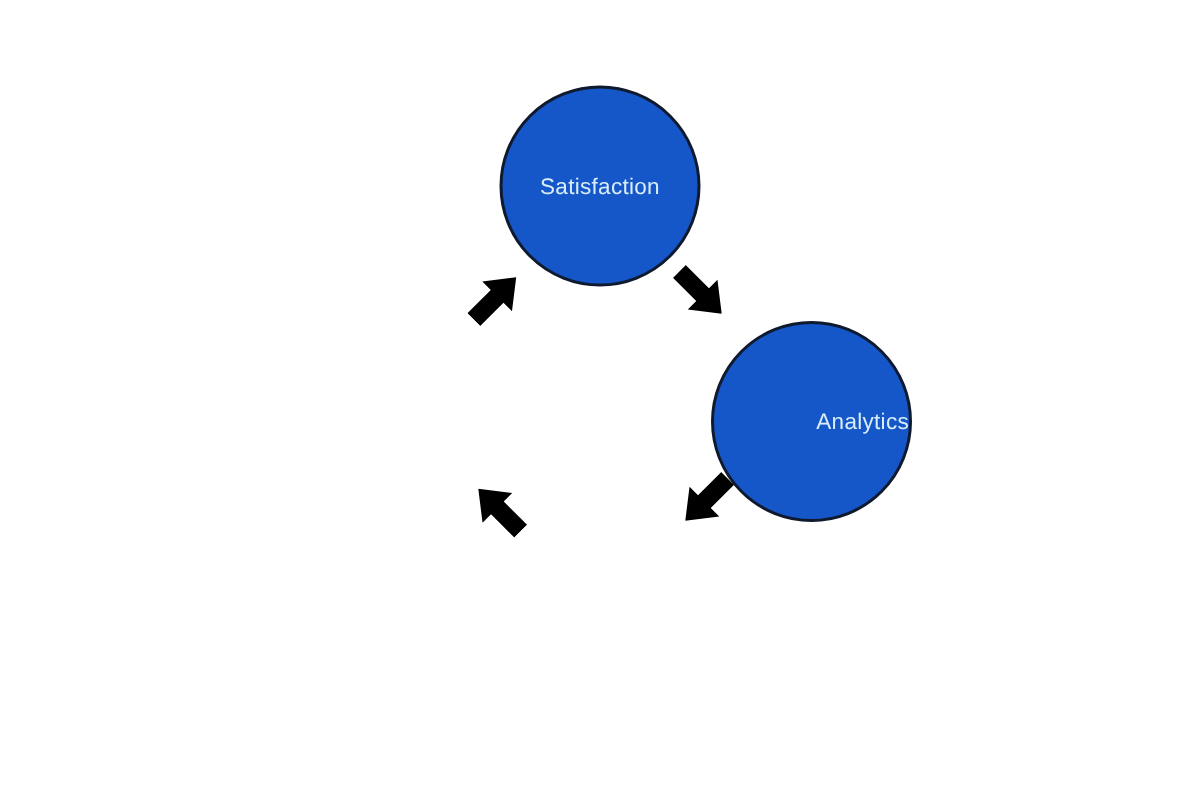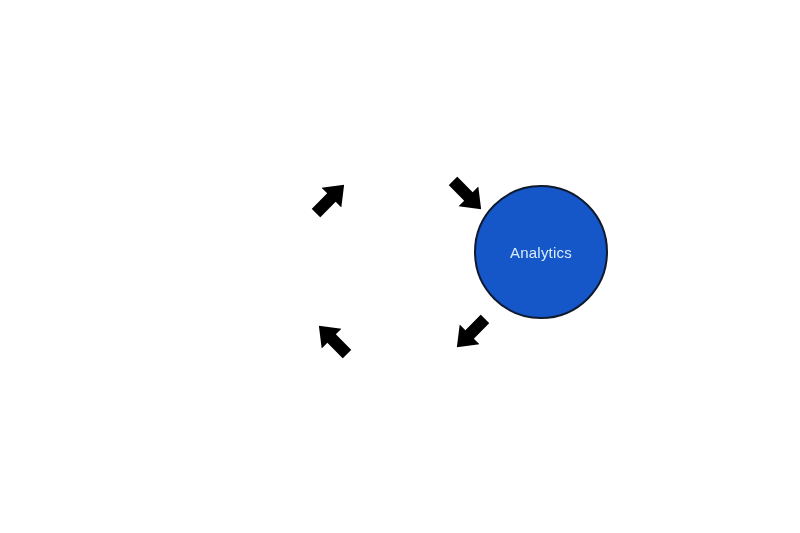--- a/index.html
+++ b/index.html
@@ -28,40 +28,43 @@
     justify-content: center;
   }
   .node-label {
     color: #d9edf8;
     font-size: 15px;
     letter-spacing: 0.2px;
     text-align: center;
     user-select: none;
   }
   .node-satisfaction { left: 333px; top: 57px; }
-  .node-analytics    { left: 474px; top: 185px; }
+  .node-analytics    { left: 474px; top: 214px; justify-content: flex-end; }
   .node-optimisation { left: 337px; top: 340px; }
   .node-revenus      { left: 192px; top: 199px; }
 
   .arrow {
     position: absolute;
     width: 40px;
     height: 28px;
   }
   .arrow svg { display: block; }
   .arrow-rev-sat { left: 310px; top: 185px; transform: rotate(-45deg); }
   .arrow-sat-ana { left: 447px; top: 181px; transform: rotate(45deg); }
   .arrow-ana-opt { left: 451px; top: 319px; transform: rotate(135deg); }
   .arrow-opt-rev { left: 313px; top: 326px; transform: rotate(-135deg); }
 </style>
 </head>
 <body>
 
 <div class="stage">
 
+  <div class="node node-satisfaction">
+    <span class="node-label">Satisfaction</span>
+  </div>
 
   <div class="node node-analytics">
     <span class="node-label">Analytics</span>
   </div>
 
 
 
   <div class="arrow arrow-rev-sat">
     <svg width="40" height="28" viewBox="0 0 40 28">
       <path d="M0,8 H22 V0 L40,14 L22,28 V20 H0 Z" fill="#000000"></path>

